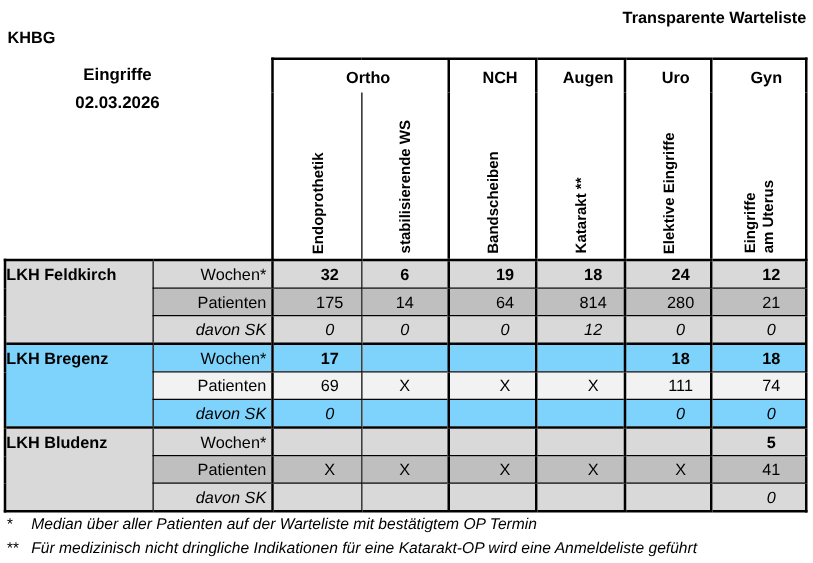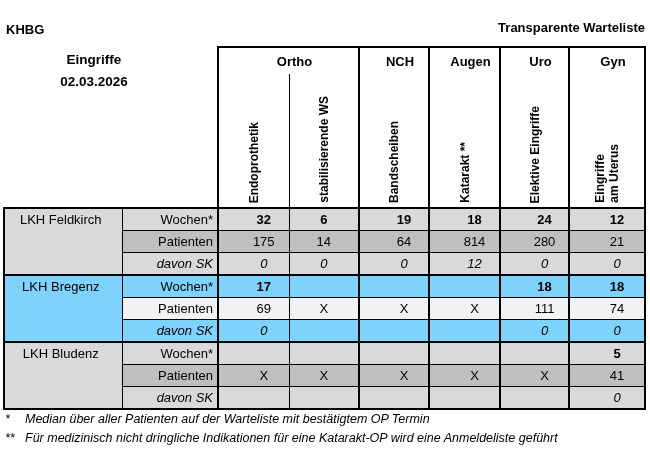--- a/index.html
+++ b/index.html
@@ -1,21 +1,21 @@
 <!DOCTYPE html>
 <html><head>
 <meta charset="utf-8">
 <style>
   html,body{margin:0;padding:0;}
   .canvas{
     position:relative;width:650px;height:450px;background:#ffffff;
     font-family:"Liberation Sans", sans-serif;color:#000;overflow:hidden;
   }
   .brand{position:absolute;left:6px;top:6px;font-size:13px;font-weight:700;margin-top:16px;}
-  .pagetitle{position:absolute;right:5px;top:20px;font-size:13px;font-weight:700;}
+  .pagetitle{position:absolute;right:5px;top:6px;font-size:13px;font-weight:700;}
 
   table.wl{
     position:absolute;left:3px;top:46px;border-collapse:collapse;table-layout:fixed;
     width:641px;font-size:13px;
   }
   td{border:1px solid #000;padding:0;overflow:hidden;}
   td.nob{border:none;vertical-align:top;}
   .ds{width:180px;padding-top:2px;text-align:center;font-weight:700;font-size:13.5px;line-height:22px;}
 
   tr.h-group{height:27px;}
@@ -40,22 +40,22 @@
   }
   .rot.two{white-space:pre-line;}
 
   td.gb2{border-left-width:2px;padding-left:20px;}
   td.rb2{border-right-width:2px;}
   tr.bs td{border-top-width:2px;}
   tr.bot td{border-bottom-width:2px;}
   td.bb2{border-bottom-width:2px;}
 
   td.hosp{
-    border-left-width:2px;vertical-align:top;text-align:center;
-    font-weight:400;padding-right:5px;line-height:21px;
+    border-left-width:2px;vertical-align:top;text-align:left;
+    font-weight:700;padding-right:5px;line-height:21px;
   }
   td.rl{text-align:right;padding-right:4px;line-height:21px;}
   td.d{text-align:center;line-height:21px;}
   .wv{font-weight:700;}
   .sk{font-style:italic;}
 
   .bg-g{background:#d9d9d9;}
   .bg-gd{background:#bfbfbf;}
   .bg-w{background:#7dd3fc;}
   .bg-wd{background:#f2f2f2;}

